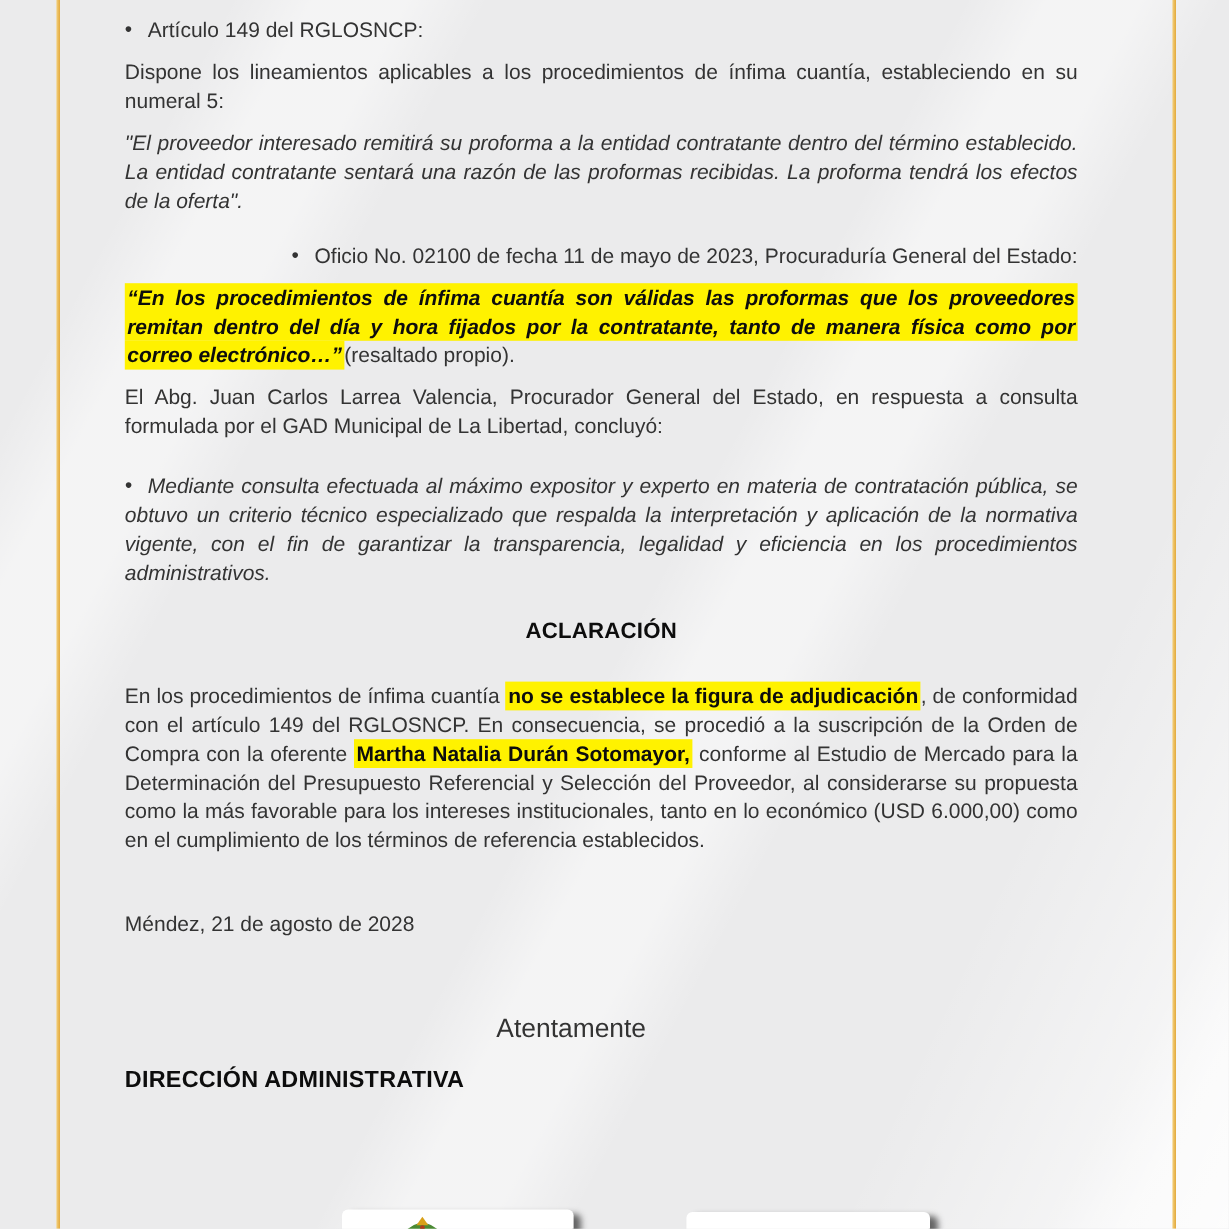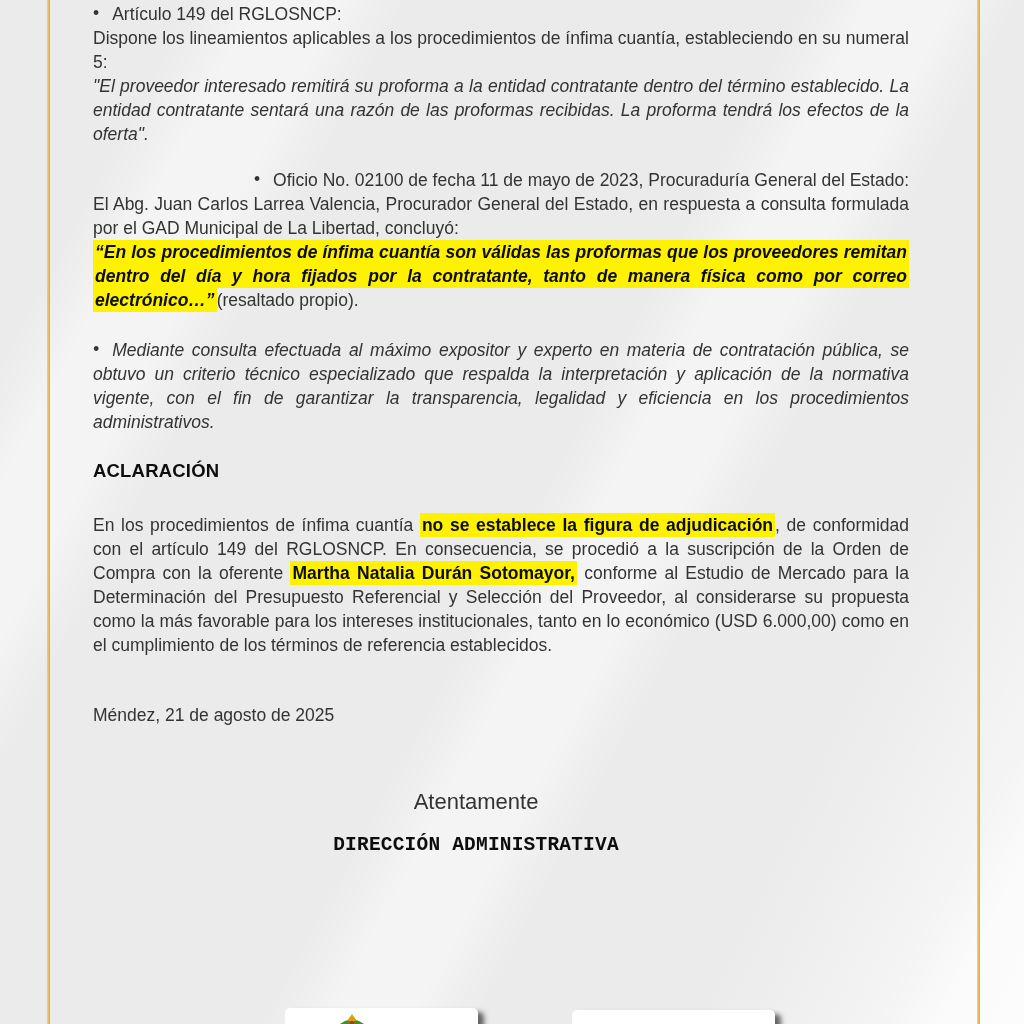--- a/index.html
+++ b/index.html
@@ -23,34 +23,34 @@
   .gold-line{
     position:absolute;top:0;bottom:0;width:3px;
     background:linear-gradient(to right,#f4d07d,#e2a93c);
   }
   .gold-line.left{left:47px;}
   .gold-line.right{left:977px;}
   .content{
     position:absolute;left:93px;top:2px;width:816px;
     color:#333;font-size:17.5px;line-height:24px;
   }
-  p{margin:0;text-align:justify;}
+  p{margin:11px;text-align:justify;}
   .bullet-line{text-align:left;}
   .bullet{display:inline-block;margin-right:13px;transform:translateY(-1px);}
   .italic{font-style:italic;}
   .hl{
     background:#fff200;color:#0d0d0d;font-weight:bold;
     padding:2px 2px;box-decoration-break:clone;-webkit-box-decoration-break:clone;
   }
   .hl.italic{font-style:italic;}
   .gap-sm{margin-top:22px;text-align:right;}
   .gap-md{margin-top:26px;font-style:italic;}
   .heading{
     margin-top:25px;font-weight:bold;font-size:18.5px;color:#0d0d0d;
-    text-align:left;letter-spacing:0.2px;
+    text-align:center;letter-spacing:0.2px;
   }
   .para6{margin-top:30px;}
   .para7{margin-top:28px;}
   .date-line{margin-top:46px;text-align:left;}
   .center-block{width:766px;text-align:center;}
   .closing{margin-top:63px;font-size:22px;}
   .signature{margin-top:19px;font-weight:bold;font-size:19.5px;color:#0d0d0d;letter-spacing:0.2px;}
   .card{
     position:absolute;background:#ffffff;height:60px;
     border-radius:5px;
@@ -67,35 +67,35 @@
 <div class="gold-line left"></div>
 <div class="gold-line right"></div>
 
 <div class="content">
 
   <p class="bullet-line"><span class="bullet">•</span><span>Artículo 149 del RGLOSNCP:</span></p>
   <p>Dispone los lineamientos aplicables a los procedimientos de ínfima cuantía, estableciendo en su numeral 5:</p>
   <p class="italic">"El proveedor interesado remitirá su proforma a la entidad contratante dentro del término establecido. La entidad contratante sentará una razón de las proformas recibidas. La proforma tendrá los efectos de la oferta".</p>
 
   <p class="bullet-line gap-sm"><span class="bullet">•</span><span>Oficio No. 02100 de fecha 11 de mayo de 2023, Procuraduría General del Estado:</span></p>
+  <p><span class="hl italic">“En los procedimientos de ínfima cuantía son válidas las proformas que los proveedores remitan dentro del día y hora fijados por la contratante, tanto de manera física como por correo electrónico…”</span><span>(resaltado propio).</span></p>
   <p>El Abg. Juan Carlos Larrea Valencia, Procurador General del Estado, en respuesta a consulta formulada por el GAD Municipal de La Libertad, concluyó:</p>
-  <p><span class="hl italic">“En los procedimientos de ínfima cuantía son válidas las proformas que los proveedores remitan dentro del día y hora fijados por la contratante, tanto de manera física como por correo electrónico…”</span><span>(resaltado propio).</span></p>
 
   <p class="gap-md"><span class="bullet">•</span><span>Mediante consulta efectuada al máximo expositor y experto en materia de contratación pública, se obtuvo un criterio técnico especializado que respalda la interpretación y aplicación de la normativa vigente, con el fin de garantizar la transparencia, legalidad y eficiencia en los procedimientos administrativos.</span></p>
 
   <p class="heading">ACLARACIÓN</p>
 
   <p class="para6"><span>En los procedimientos de ínfima cuantía </span><span class="hl">no se establece la figura de adjudicación</span><span>, de conformidad con el artículo 149 del RGLOSNCP. En consecuencia, se procedió a la suscripción de la Orden de Compra con la oferente </span><span class="hl">Martha Natalia Durán Sotomayor,</span><span> conforme al Estudio de Mercado para la Determinación del Presupuesto Referencial y Selección del Proveedor, al considerarse su propuesta como la más favorable para los intereses institucionales, tanto en lo económico (USD 6.000,00) como en el cumplimiento de los términos de referencia establecidos.</span></p>
 
 
-  <p class="date-line">Méndez, 21 de agosto de 2025</p>
+  <p class="date-line">Méndez, 21 de agosto de 2028</p>
 
   <div class="center-block">
     <p class="closing" style="text-align:center;">Atentamente</p>
-    <p class="signature" style="text-align:center;font-family:Liberation Mono, monospace;">DIRECCIÓN ADMINISTRATIVA</p>
+    <p class="signature" style="text-align:left;">DIRECCIÓN ADMINISTRATIVA</p>
   </div>
 
 </div>
 
 <div class="card card-left">
   <svg class="emblem" viewBox="0 0 46 34" xmlns="http://www.w3.org/2000/svg">
     <path d="M3 34 Q5 14 23 9 Q41 14 43 34" fill="none" stroke="#4a8a33" stroke-width="7"></path>
     <path d="M9 34 Q11 18 23 14 Q35 18 37 34" fill="none" stroke="#cf6a1f" stroke-width="4"></path>
     <path d="M23 1 L28 8 L18 8 Z" fill="#d8a018"></path>
     <circle cx="23" cy="10" r="2" fill="#b23a1a"></circle>

